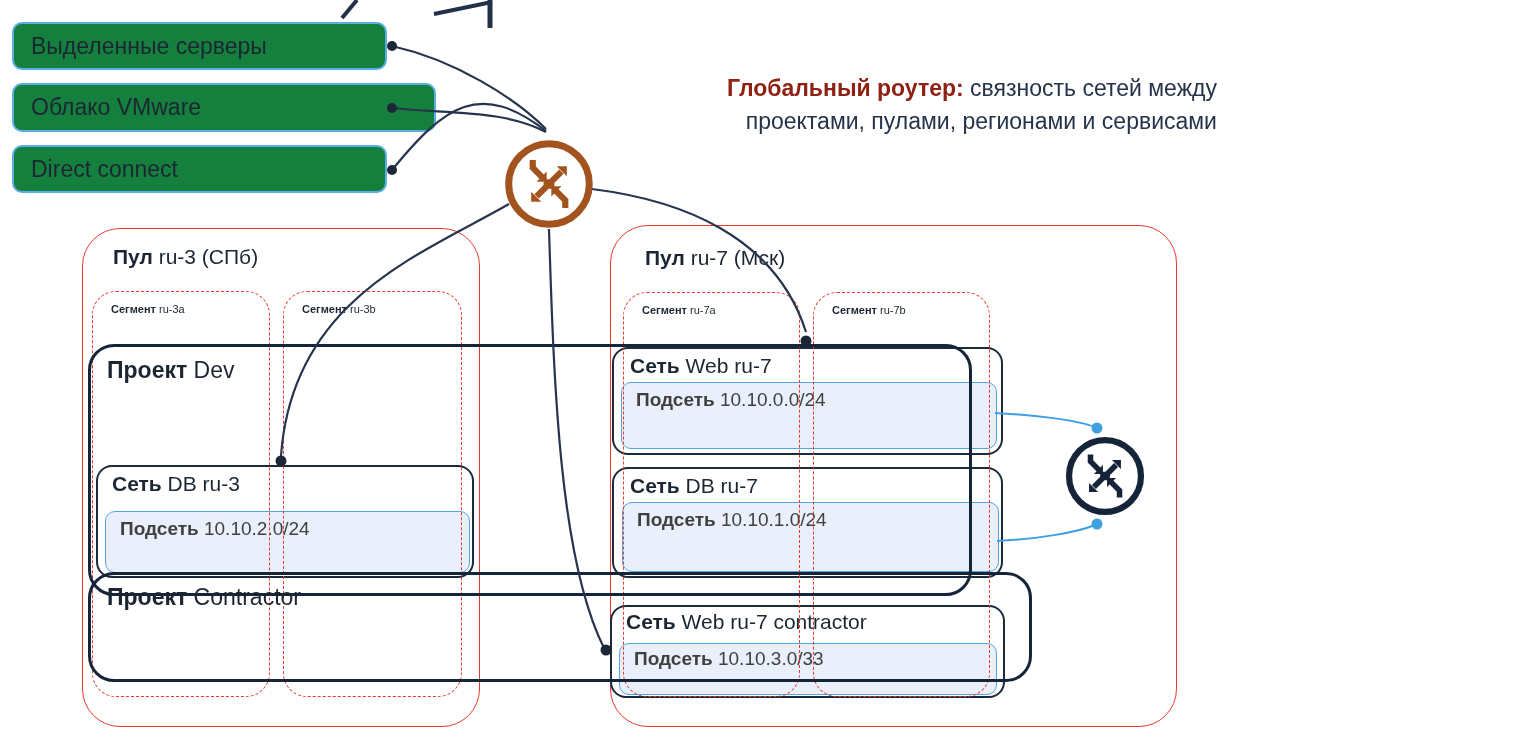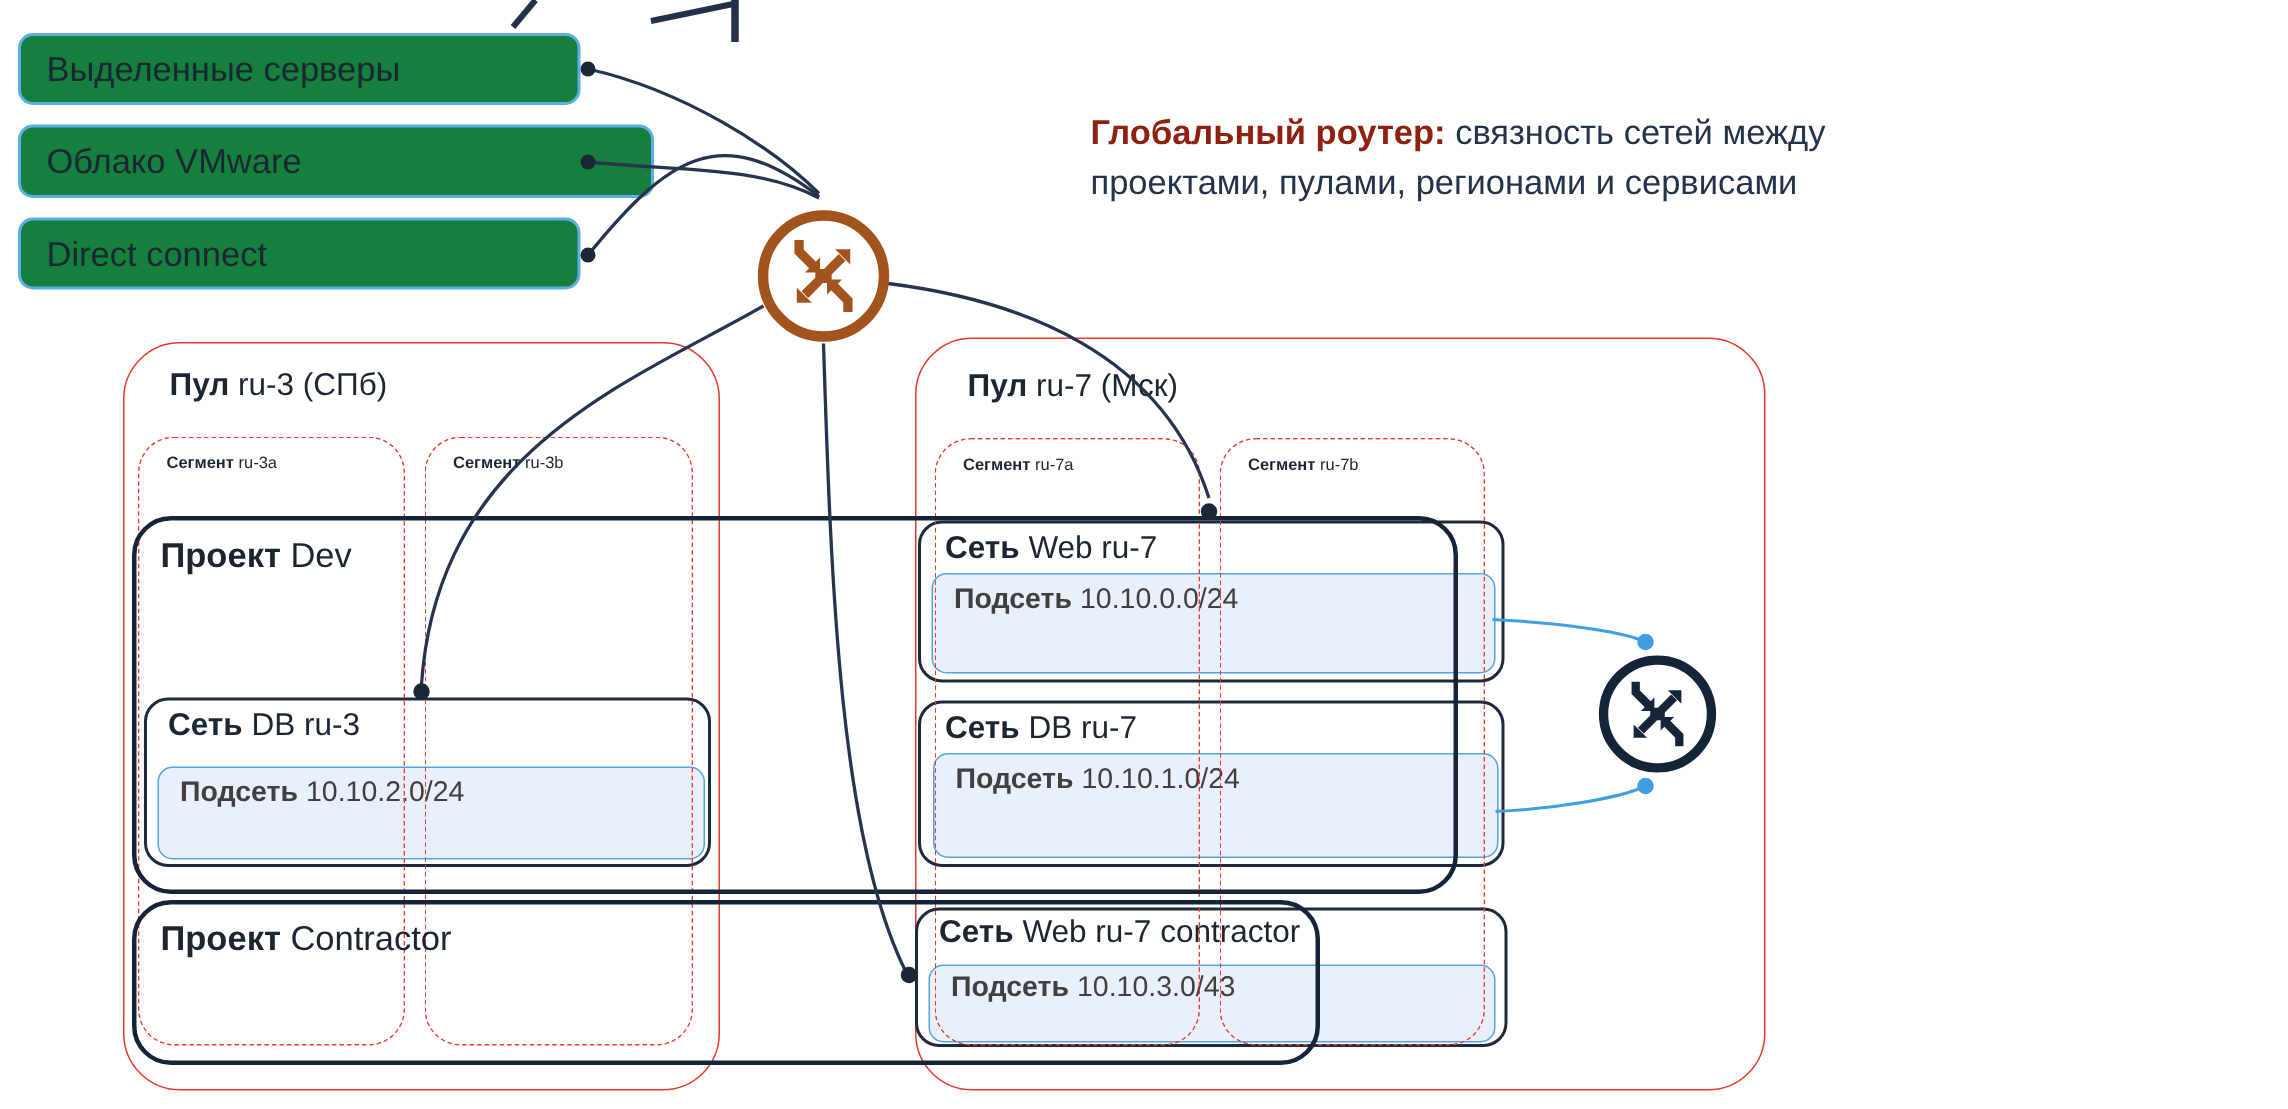--- a/index.html
+++ b/index.html
@@ -25,21 +25,21 @@
   .project{border:3.5px solid #16243a;border-radius:26px;background:transparent;}
   .project-label{position:absolute;left:16px;top:10px;font-size:23px;white-space:nowrap;color:#1c2633;}
   
   .network{border:2.2px solid #1d2a3a;border-radius:16px;background:transparent;}
   .network-label{position:absolute;left:16px;top:5px;font-size:21px;white-space:nowrap;color:#1c2633;}
   
   .subnet{background:#e9effb;border:1.8px solid #54a4e0;border-radius:10px;}
   .subnet-label{position:absolute;left:14px;top:6px;font-size:19px;white-space:nowrap;color:#404040;}
   b{font-weight:700;}
   
-  .annotation{font-size:23px;line-height:33px;color:#25334a;white-space:nowrap;}
+  .annotation{font-size:23px;line-height:33px;color:#25334a;white-space:nowrap;text-align:right;}
   .annotation .red{color:#8e2112;font-weight:700;}
   .annotation .navy-bold{color:#1c2940;font-weight:700;}
   
   #overlay{position:absolute;left:0;top:0;pointer-events:none;}
 </style>
 </head>
 <body>
 
 <div id="canvas">
 
@@ -83,41 +83,41 @@
   <div class="abs network" style="left:612px;top:467px;width:391px;height:111px">
     <div class="network-label"><b>Сеть</b> <span>DB ru-7</span></div>
     <div class="abs subnet" style="left:8px;top:33px;width:377px;height:70px">
       <div class="subnet-label"><b>Подсеть</b> <span>10.10.1.0/24</span></div>
     </div>
   </div>
 
   <div class="abs network" style="left:610px;top:605px;width:395px;height:93px">
     <div class="network-label" style="left:14px;top:3px"><b>Сеть</b> <span>Web ru-7 contractor</span></div>
     <div class="abs subnet" style="left:7px;top:36px;width:378px;height:52px">
-      <div class="subnet-label" style="top:4px"><b>Подсеть</b> <span>10.10.3.0/43</span></div>
+      <div class="subnet-label" style="top:4px"><b>Подсеть</b> <span>10.10.3.0/33</span></div>
     </div>
   </div>
 
   <div class="abs segment" style="left:92px;top:291px;width:178px;height:406px">
     <div class="segment-label"><b>Сегмент</b> <span>ru-3a</span></div>
   </div>
   <div class="abs segment" style="left:283px;top:291px;width:179px;height:406px">
     <div class="segment-label"><b>Сегмент</b> <span>ru-3b</span></div>
   </div>
   <div class="abs segment" style="left:623px;top:292px;width:177px;height:405px">
     <div class="segment-label"><b>Сегмент</b> <span>ru-7a</span></div>
   </div>
   <div class="abs segment" style="left:813px;top:292px;width:177px;height:405px">
     <div class="segment-label"><b>Сегмент</b> <span>ru-7b</span></div>
   </div>
 
   <div class="abs project" style="left:88px;top:344px;width:884px;height:252px">
     <div class="project-label"><b>Проект</b> <span>Dev</span></div>
   </div>
-  <div class="abs project" style="left:88px;top:600px;width:792px;height:110px">
+  <div class="abs project" style="left:88px;top:572px;width:944px;height:110px">
     <div class="project-label" style="top:9px"><b>Проект</b> <span>Contractor</span></div>
   </div>
 
   <svg id="overlay" width="1525" height="739" viewBox="0 0 1525 739">
     <defs>
       <symbol id="router-icon" viewBox="0 0 120 120">
         <circle cx="60" cy="60" r="52" fill="#ffffff" stroke="currentColor" stroke-width="9"></circle>
         <g stroke="currentColor" stroke-width="8" fill="none">
           <path d="M39,29 L39,39 L53,53"></path>
           <path d="M53,58 L62,58 L76,44"></path>

